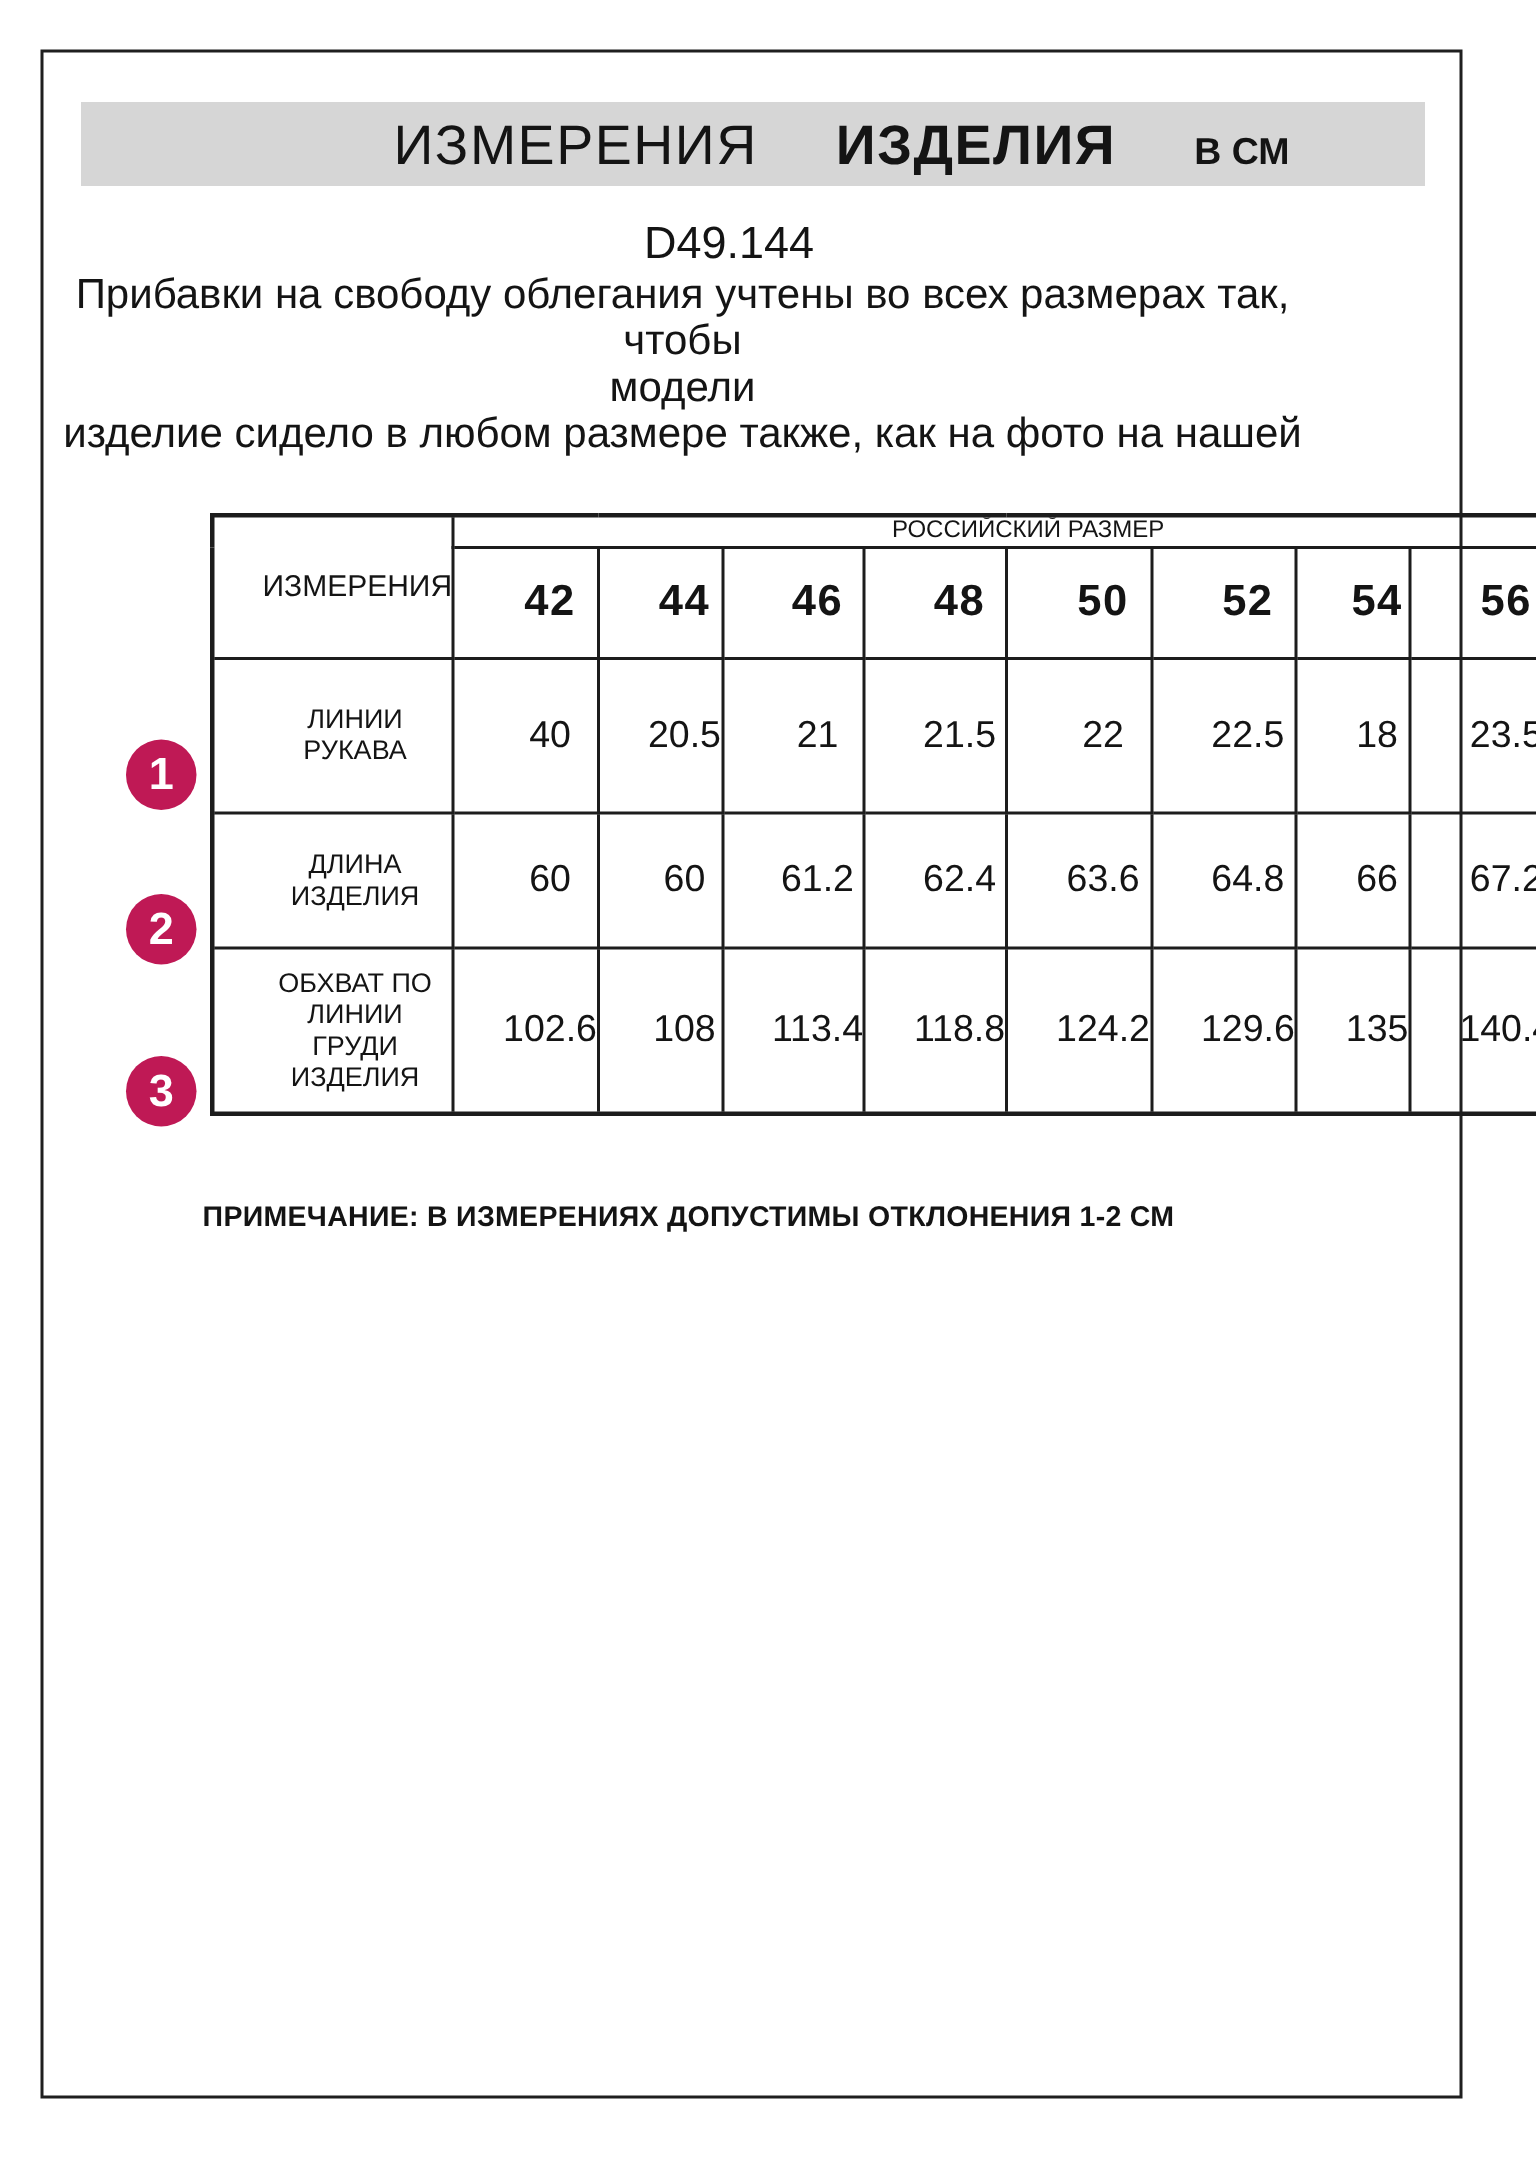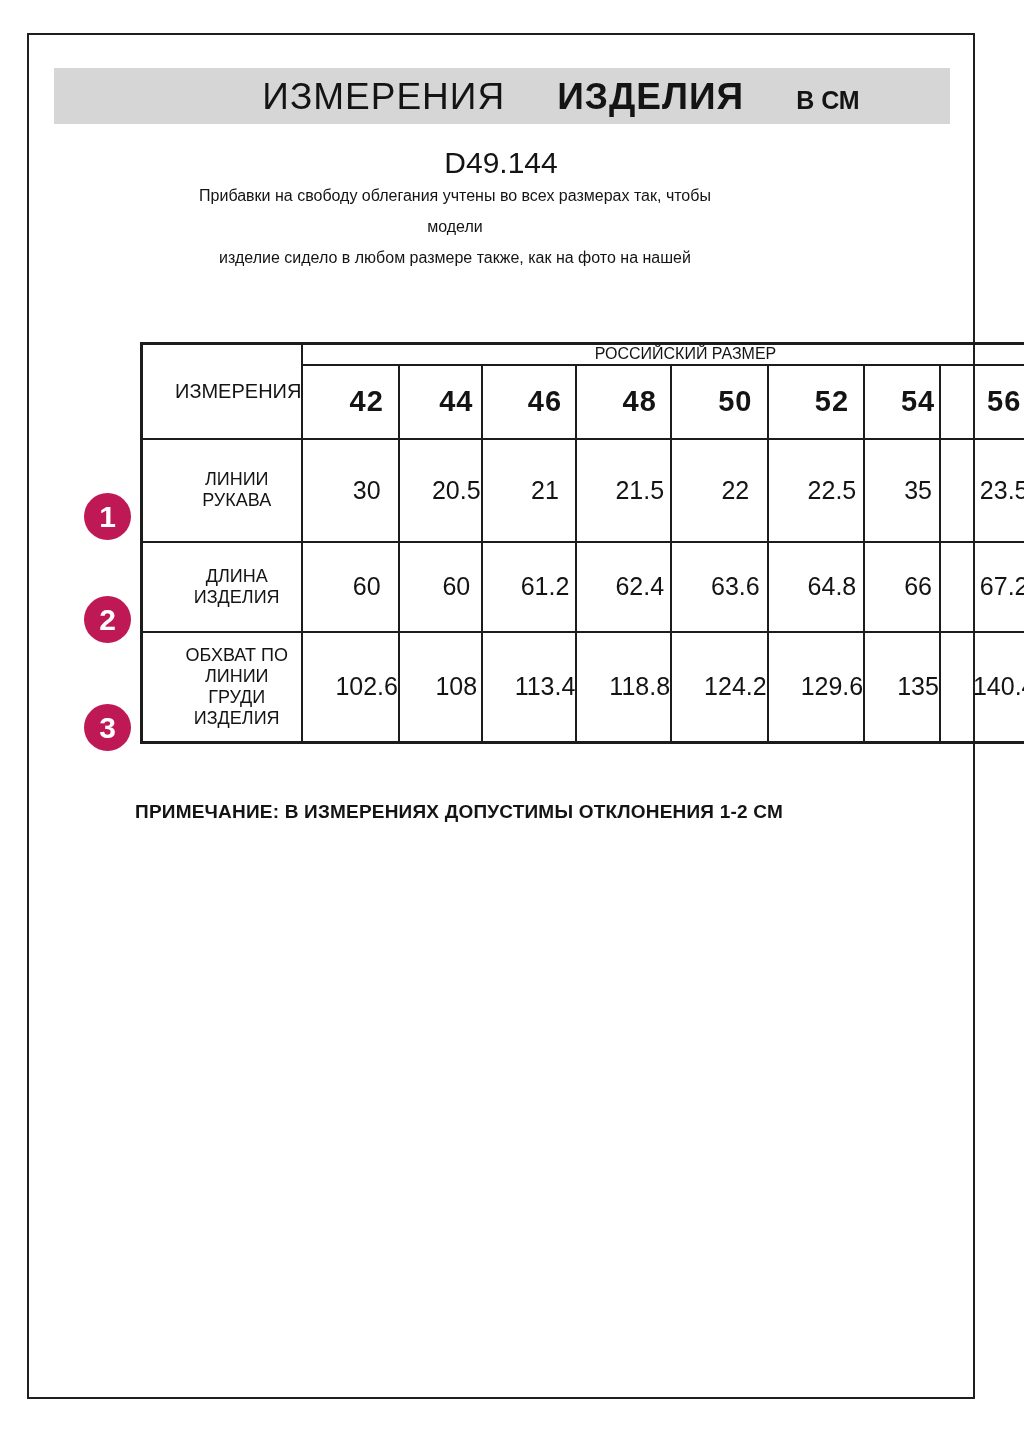--- a/index.html
+++ b/index.html
@@ -22,26 +22,26 @@
   .title-band{
     position:absolute;left:54px;top:68px;width:896px;height:56px;
     background:var(--band);
     display:flex;align-items:baseline;justify-content:center;
     padding-left:118px;padding-top:8px;column-gap:52px;white-space:nowrap;
   }
   .title-main{font-size:37px;font-weight:400;letter-spacing:1px;}
   .title-bold{font-size:37px;font-weight:700;letter-spacing:1px;}
   .title-unit{font-size:25px;font-weight:700;}
   .article{
-    position:absolute;left:27px;top:146px;width:948px;
+    position:absolute;left:12px;top:146px;width:948px;
     text-align:center;font-size:30px;font-weight:400;
   }
   .intro{
     position:absolute;left:27px;top:180px;width:856px;
-    text-align:center;font-size:16px;line-height:31px;font-weight:400;
+    text-align:center;font-size:28px;line-height:31px;font-weight:400;
   }
   table.size-table{
     position:absolute;left:140px;top:342px;
     border-collapse:collapse;table-layout:fixed;
     border:3px solid var(--line);
   }
   table.size-table td{
     border:2px solid var(--line);
     text-align:center;vertical-align:middle;
     overflow:hidden;
@@ -114,27 +114,27 @@
       <td class="c-size">44</td>
       <td class="c-size">46</td>
       <td class="c-size">48</td>
       <td class="c-size">50</td>
       <td class="c-size">52</td>
       <td class="c-size">54</td>
       <td class="c-size">56</td>
     </tr>
     <tr class="data-row-1">
       <td class="c-label">ЛИНИИ РУКАВА</td>
-      <td class="c-val">30</td>
+      <td class="c-val">40</td>
       <td class="c-val">20.5</td>
       <td class="c-val">21</td>
       <td class="c-val">21.5</td>
       <td class="c-val">22</td>
       <td class="c-val">22.5</td>
-      <td class="c-val">35</td>
+      <td class="c-val">18</td>
       <td class="c-val">23.5</td>
     </tr>
     <tr class="data-row-2">
       <td class="c-label">ДЛИНА
 ИЗДЕЛИЯ</td>
       <td class="c-val">60</td>
       <td class="c-val">60</td>
       <td class="c-val">61.2</td>
       <td class="c-val">62.4</td>
       <td class="c-val">63.6</td>

